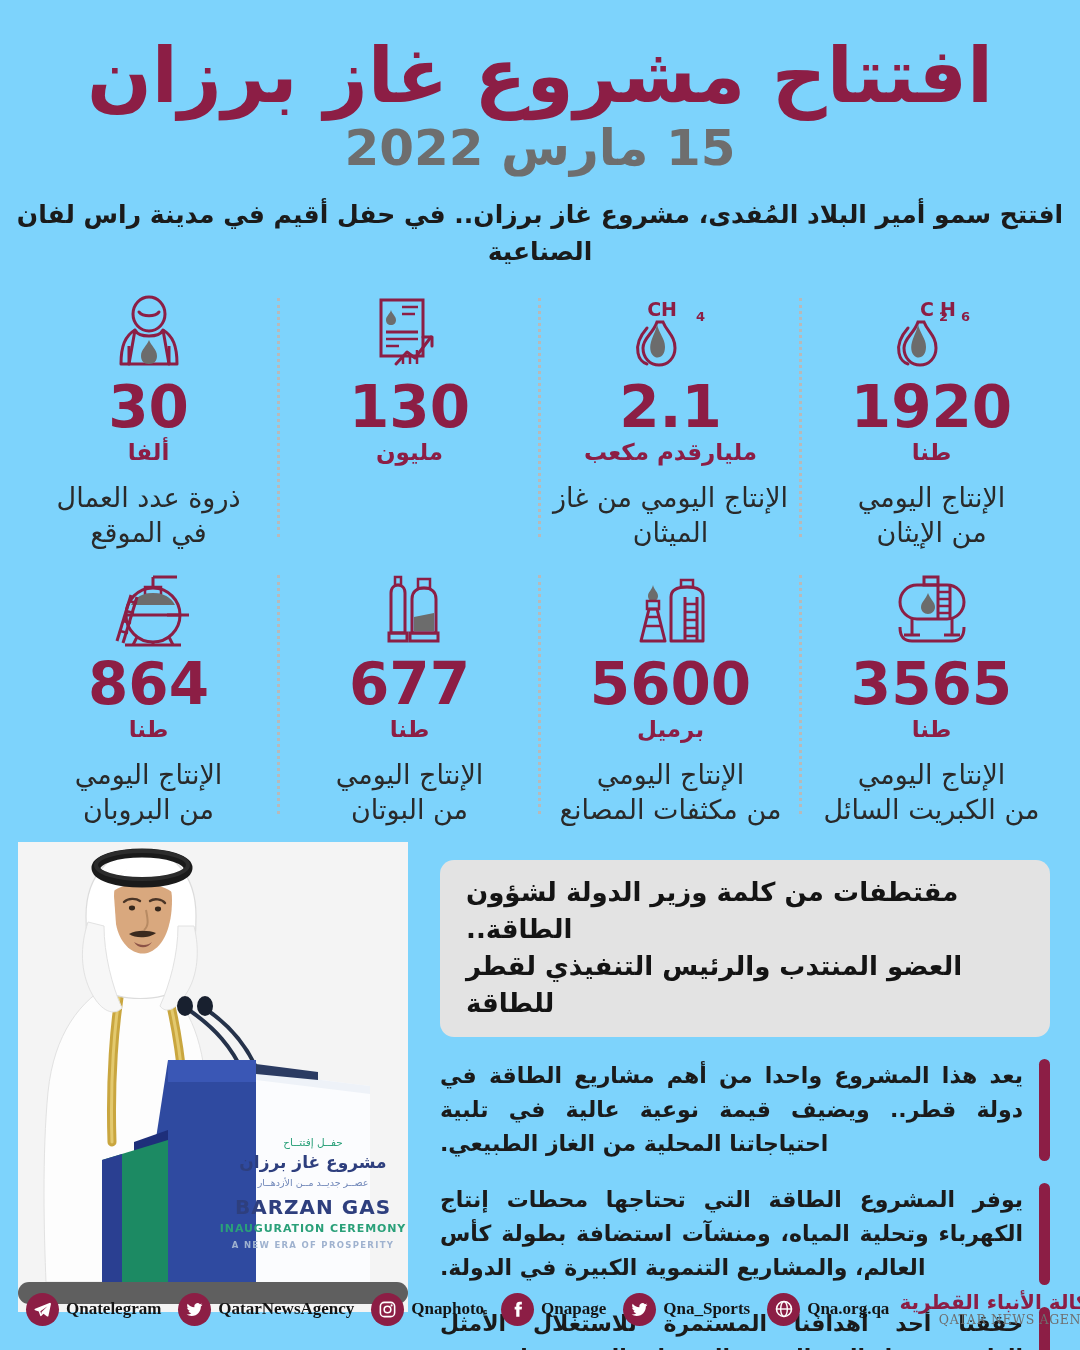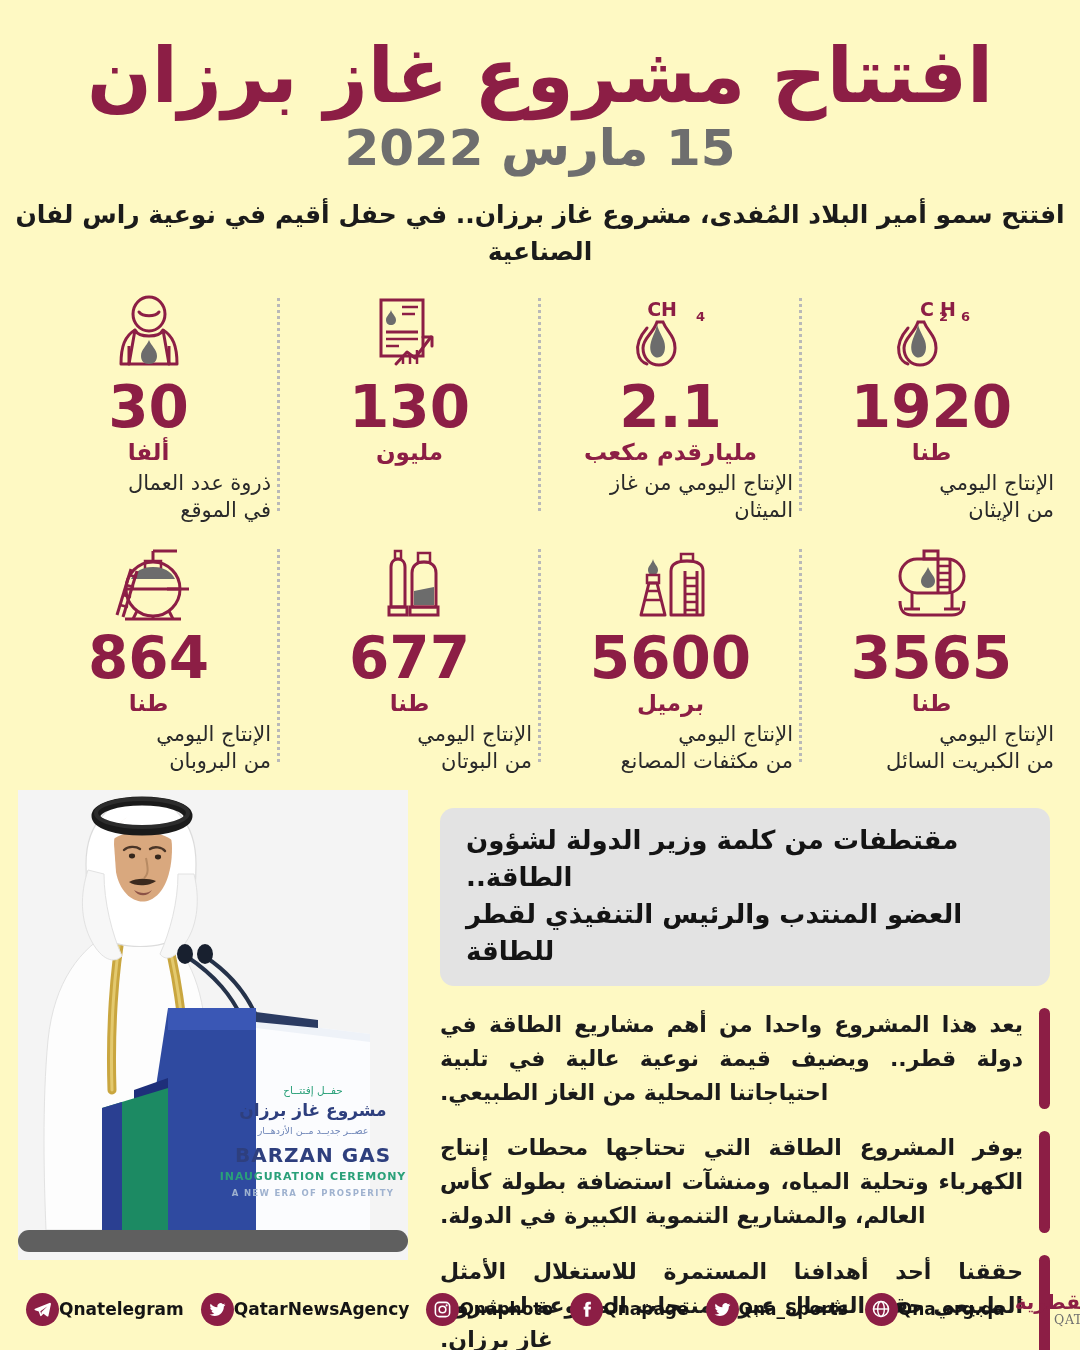--- a/index.html
+++ b/index.html
@@ -14,21 +14,21 @@
     background: #f4f4f4;
     font-family: "DejaVu Sans", "Liberation Sans", sans-serif;
     color: #1b1b1b;
     position: relative;
   }
 
   .page {
     position: relative;
     width: 1080px;
     height: 1350px;
-    background: #fef9c3;
+    background: #7dd3fc;
     overflow: hidden;
   }
 
   
   .header {
     padding-top: 36px;
     text-align: center;
   }
 
   .main-title {
@@ -109,27 +109,26 @@
   .stat-unit {
     font-size: 23px;
     font-weight: bold;
     color: #8c1e45;
     line-height: 1.2;
     margin-top: 2px;
     direction: rtl;
   }
 
   .stat-desc {
-    font-size: 21px;
+    font-size: 27px;
     color: #2a2a2a;
     line-height: 1.32;
-    margin-top: 3px;
+    margin-top: 13px;
     direction: rtl;
     white-space: pre-line;
-    text-align: right;
   }
 
   
   .lower {
     position: relative;
     margin-top: 14px;
     height: 470px;
   }
 
   
@@ -206,21 +205,23 @@
   .social-list {
     display: flex;
     align-items: center;
     flex: 1 1 auto;
     gap: 7px;
   }
 
   .social-item {
     display: flex;
     align-items: center;
+    gap: 7px;
     margin-right: 10px;
+    font-family: Liberation Serif, serif;
   }
 
   .social-badge {
     width: 33px;
     height: 33px;
     border-radius: 50%;
     background: #8c1e45;
     display: flex;
     align-items: center;
     justify-content: center;
@@ -259,21 +260,21 @@
 </style>
 </head>
 <body>
 
 <div class="page">
 
   <div class="header">
     <div class="main-title">افتتاح مشروع غاز برزان</div>
     <div class="date-line">15 مارس 2022</div>
     <div class="subtitle">افتتح سمو أمير البلاد المُفدى، مشروع غاز برزان..
-في حفل أقيم في نوعية راس لفان الصناعية</div>
+في حفل أقيم في مدينة راس لفان الصناعية</div>
   </div>
 
   <div class="stats">
 
     <div class="stat-row">
 
       <div class="stat-cell">
         <div class="stat-icon">
           <svg width="96" height="78" viewBox="0 0 96 78">
             <text x="50" y="22" font-family="DejaVu Sans, sans-serif" font-size="19" font-weight="bold" fill="#8c1e45">C</text>

